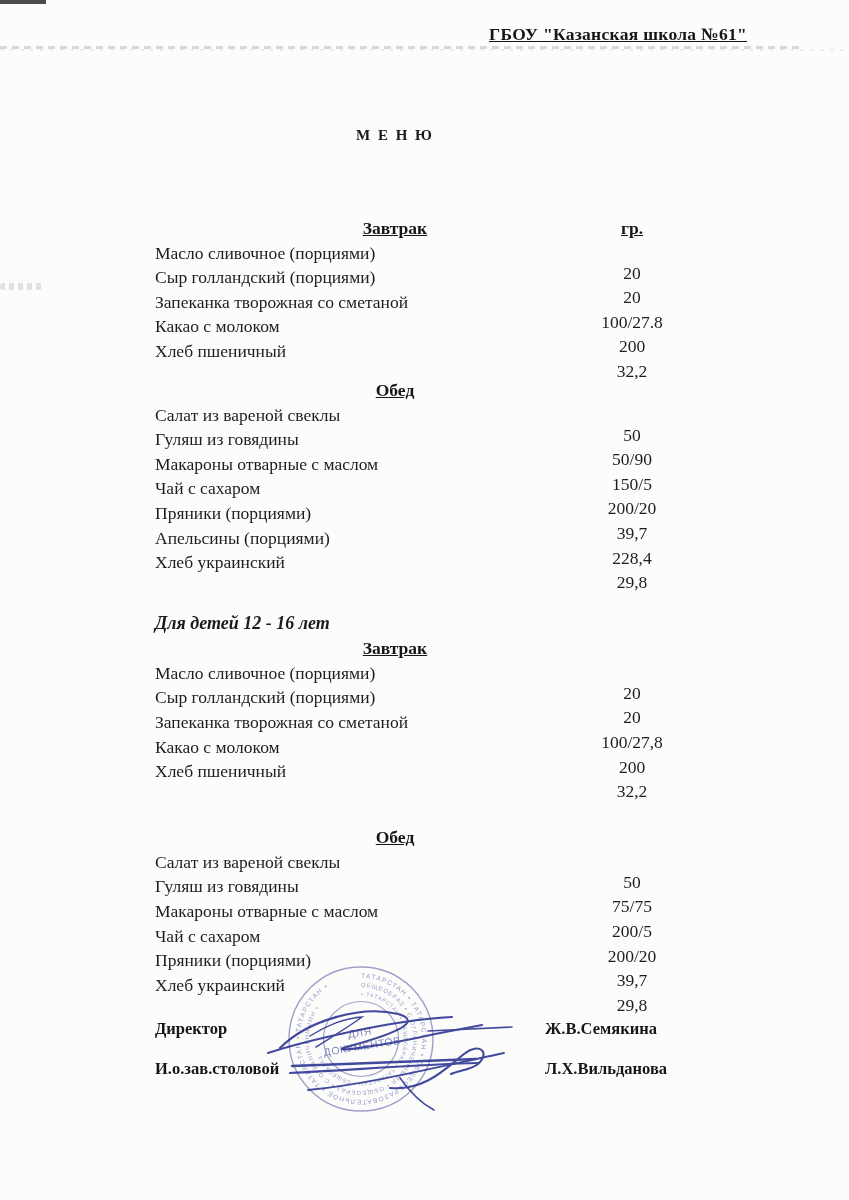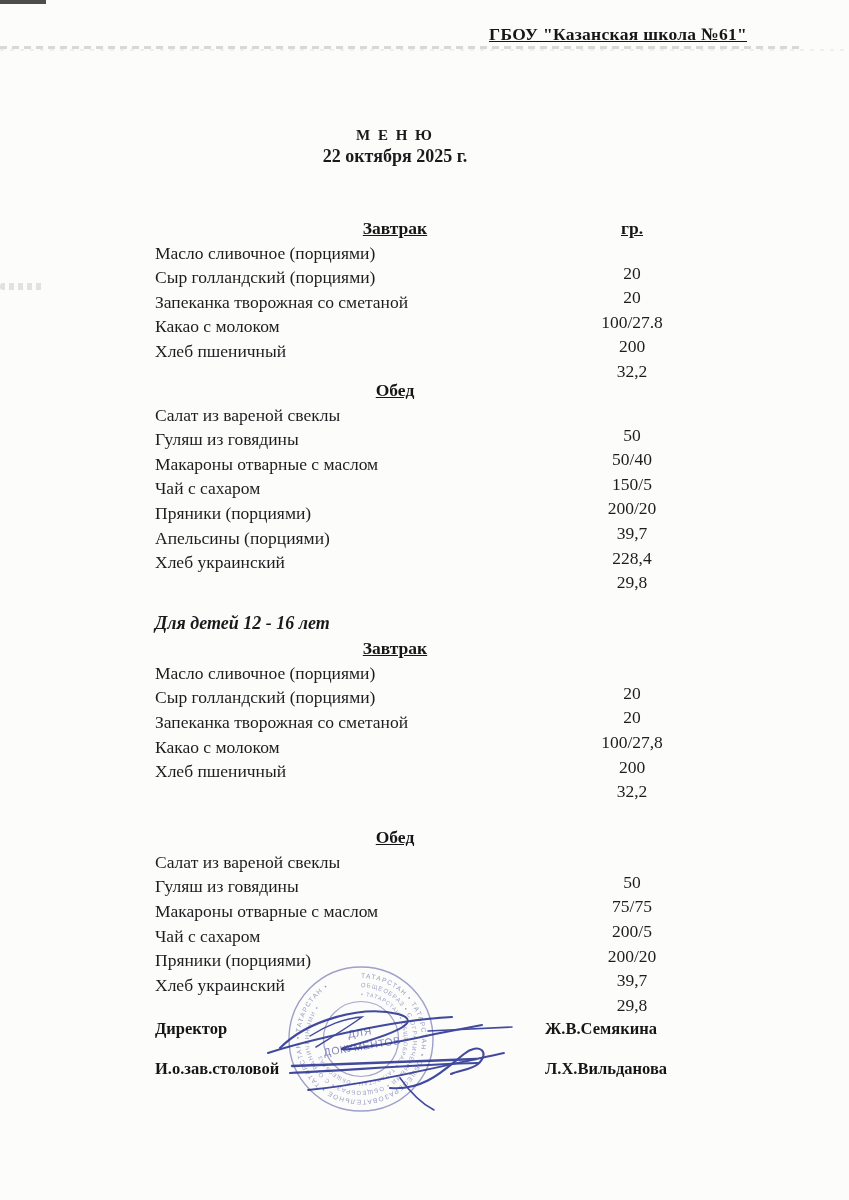--- a/index.html
+++ b/index.html
@@ -73,21 +73,20 @@
 
   <div class="artifact-topbar"></div>
   <div class="scan-dashes"></div>
   <div class="scan-dashes-faint"></div>
   <div class="artifact-smudge"></div>
 
   <div class="doc-header">ГБОУ "Казанская школа №61"</div>
 
   <div class="title-block">
     <div class="doc-title">М Е Н Ю</div>
-    <div class="doc-date">22 октября 2025 г.</div>
   </div>
 
 
   <div class="menu-body">
 
     <div class="meal-header">
       <span class="hdr-text">Завтрак</span>
       <span class="unit-header">гр.</span>
     </div>
     <div class="menu-row">
@@ -115,21 +114,21 @@
 
     <div class="meal-header">
       <span class="hdr-text">Обед</span>
     </div>
     <div class="menu-row">
       <span class="dish">Салат из вареной свеклы</span>
       <span class="amount">50</span>
     </div>
     <div class="menu-row">
       <span class="dish">Гуляш из говядины</span>
-      <span class="amount">50/40</span>
+      <span class="amount">50/90</span>
     </div>
     <div class="menu-row">
       <span class="dish">Макароны отварные с маслом</span>
       <span class="amount">150/5</span>
     </div>
     <div class="menu-row">
       <span class="dish">Чай с сахаром</span>
       <span class="amount">200/20</span>
     </div>
     <div class="menu-row">

